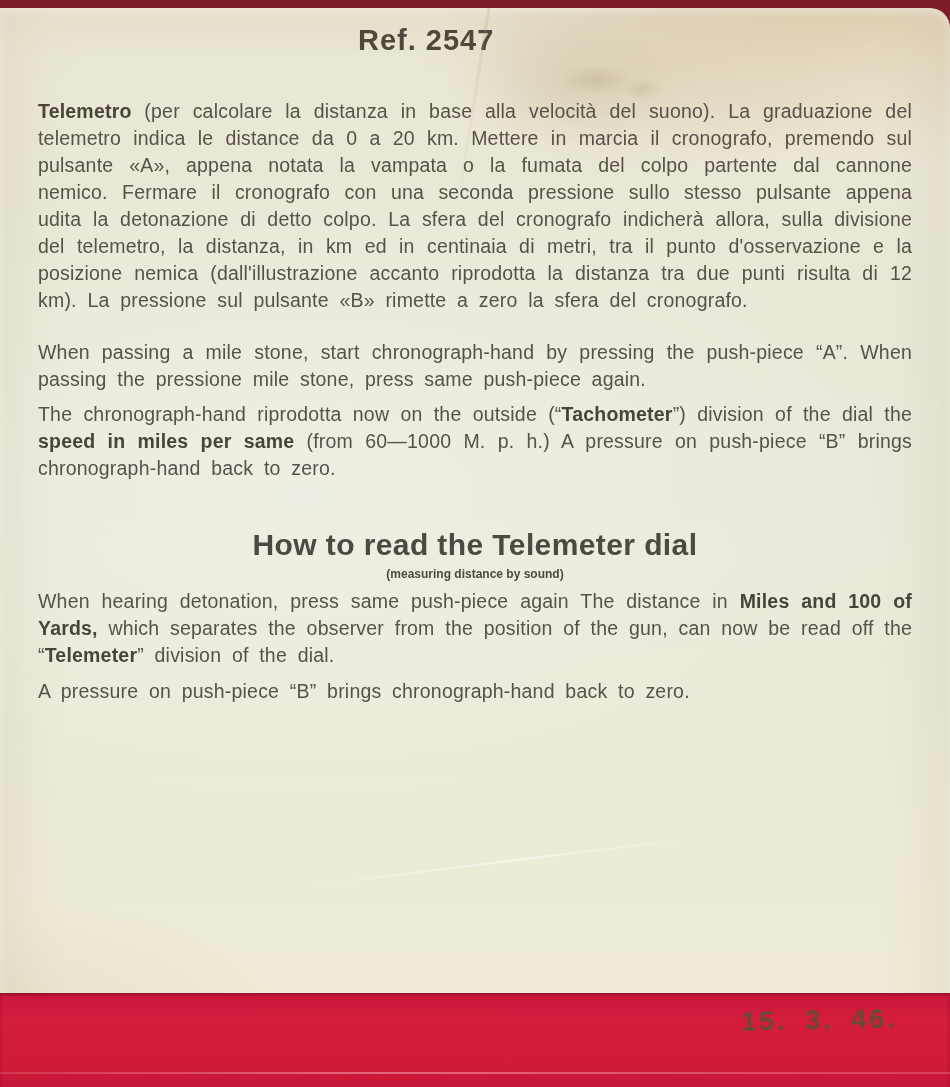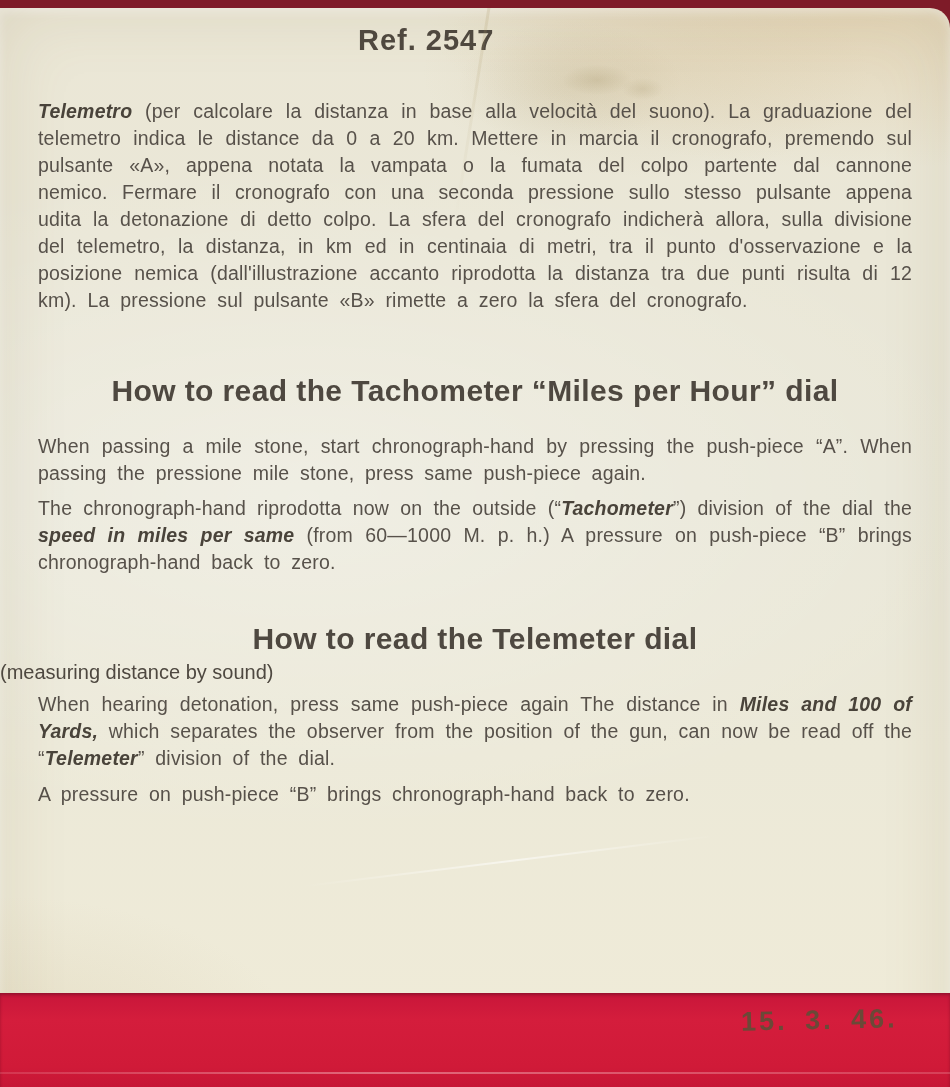--- a/index.html
+++ b/index.html
@@ -54,38 +54,38 @@
     color: #4f483f;
   }
   .para {
     margin: 0 38px;
     font-size: 19.5px;
     line-height: 27px;
     text-align: justify;
     word-spacing: 0.26em;
     letter-spacing: 0.2px;
   }
-  .para b { color: #49433a; font-style: italic; }
+  .para b { color: #49433a; }
   .para-italian { margin-top: 41px; }
   .heading {
     margin: 0 38px;
     text-align: center;
     font-weight: 700;
     font-size: 30px;
     line-height: 34px;
     letter-spacing: 0.4px;
     color: #4e4840;
   }
   .heading-tachometer { margin-top: 60px; }
   .heading-telemeter  { margin-top: 46px; }
   .subheading {
     margin-top: 5px;
-    text-align: left;
-    font-weight: 400;
-    font-size: 20px;
+    text-align: center;
+    font-weight: 700;
+    font-size: 12px;
     color: #4e4840;
   }
   .para-tacho-1 { margin-top: 25px; }
   .para-tacho-2 { margin-top: 8px; }
   .para-tele-1  { margin-top: 27px; }
   .para-tele-2  { margin-top: 7px; }
   .para-tele-3  { margin-top: 9px; }
   .red-band {
     position: absolute;
     left: 0; right: 0;
@@ -117,21 +117,20 @@
 <div class="page">
 
   <div class="crease crease-1"></div>
   <div class="crease crease-2"></div>
   <div class="stain"></div>
 
   <div class="ref">Ref. 2547</div>
 
   <p class="para para-italian"><b>Telemetro</b><span> (per calcolare la distanza in base alla velocità del suono). La graduazione del telemetro indica le distance da 0 a 20 km. Mettere in marcia il cronografo, premendo sul pulsante «A», appena notata la vampata o la fumata del colpo partente dal cannone nemico. Fermare il cronografo con una seconda pressione sullo stesso pulsante appena udita la detonazione di detto colpo. La sfera del cronografo indicherà allora, sulla divisione del telemetro, la distanza, in km ed in centinaia di metri, tra il punto d'osservazione e la posizione nemica (dall'illustrazione accanto riprodotta la distanza tra due punti risulta di 12 km). La pressione sul pulsante «B» rimette a zero la sfera del cronografo.</span></p>
 
-  <h1 class="heading heading-tachometer">How to read the Tachometer “Miles per Hour” dial</h1>
 
   <p class="para para-tacho-1"><span>When passing a mile stone, start chronograph-hand by pressing the push-piece “A”. When passing the pressione mile stone, press same push-piece again.</span></p>
 
   <p class="para para-tacho-2"><span>The chronograph-hand riprodotta now on the outside (“</span><b>Tachometer</b><span>”) division of the dial the </span><b>speed in miles per same</b><span> (from 60—1000 M. p. h.) A pressure on push-piece “B” brings chronograph-hand back to zero.</span></p>
 
   <h1 class="heading heading-telemeter">How to read the Telemeter dial</h1>
 
   <div class="subheading">(measuring distance by sound)</div>
 
 

